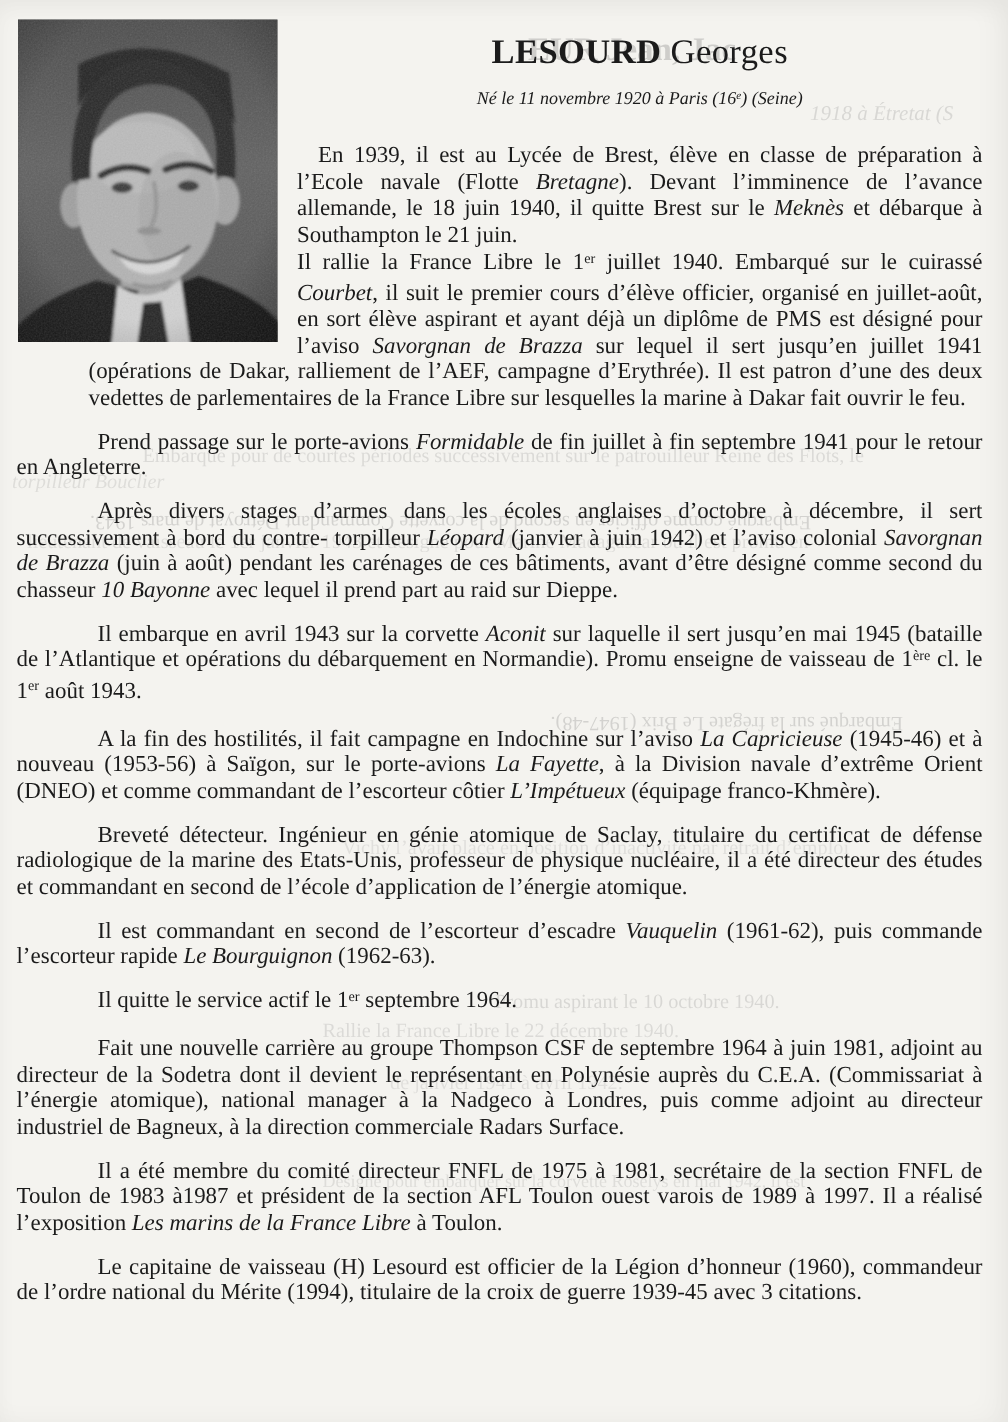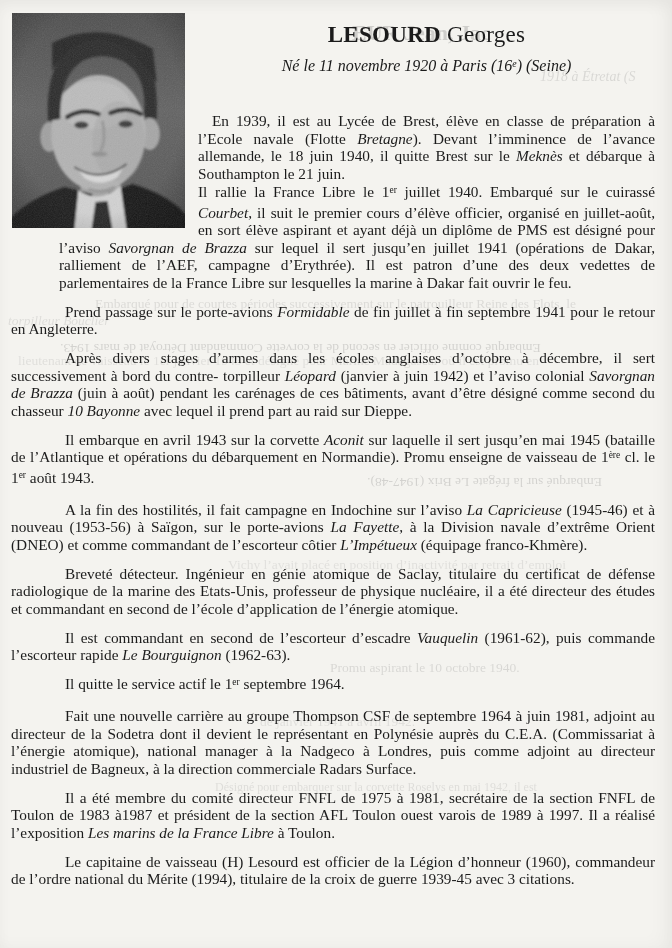--- a/index.html
+++ b/index.html
@@ -14,21 +14,21 @@
   .ghost.gi{font-style:italic;}
   .ghost.flip{transform:rotate(180deg);transform-origin:center;}
   .content{position:relative;padding:10px 17px 0 11px;}
   .photo{
     float:left;width:173px;height:215px;margin:3px 13px 8px 1px;
     background:#5d5d5d;
   }
   .photo svg{display:block;width:100%;height:100%;}
   .title{margin:12px 0 0;text-align:center;font-size:23px;line-height:26px;font-weight:bold;letter-spacing:0.3px;}
   .title .given{font-weight:normal;}
-  .birth{text-align:center;font-style:italic;font-size:16px;line-height:19px;margin:8px 0 35px;}
+  .birth{text-align:center;font-style:italic;font-size:12px;line-height:19px;margin:8px 0 19px;}
   .bio p.para{
     margin:0 0 11.5px;text-align:justify;font-size:15.3px;line-height:17.5px;
     text-indent:54px;
   }
   .bio p.para.p-first{text-indent:14px;margin-bottom:1px;}
   .bio p.para.p-flow{text-indent:0;margin-left:48px;}
   .it{font-style:italic;}
   .sup{font-size:62%;position:relative;top:-0.45em;}
 </style>
 </head>
@@ -39,20 +39,21 @@
   <div class="bleed-layer">
       <div class="ghost gb" style="left: 352px; top: 20px; font-size: 22px; opacity: 0.28;">EUR Jean, Jac</div>
       <div class="ghost gi" style="left: 540px; top: 57px; font-size: 14px; opacity: 0.2; margin-top: 12px;">1918 à Étretat (S</div>
       <div class="ghost" style="left: 95px; top: 296px; font-size: 13.5px; opacity: 0.18;">Embarqué pour de courtes périodes successivement sur le patrouilleur Reine des Flots, le</div>
       <div class="ghost gi" style="left: 8px; top: 313px; font-size: 13.5px; opacity: 0.16;">torpilleur Bouclier</div>
       <div class="ghost flip" style="left: 60px; top: 340px; font-size: 13.5px; opacity: 0.24;">Embarqué comme officier en second de la corvette Commandant Détroyat de mars 1943.</div>
       <div class="ghost" style="left: 18px; top: 353px; font-size: 13.5px; opacity: 0.15;">lieutenant de vaisseau le 1er janvier 1943 et désigné pour Marine Madagascar où il est promu en</div>
       <div class="ghost flip" style="left: 367px; top: 474px; font-size: 13.5px; opacity: 0.24;">Embarqué sur la frégate Le Brix (1947-48).</div>
       <div class="ghost" style="left: 228px; top: 557px; font-size: 13.5px; opacity: 0.14;">Vichy l’avait placé en position d’inactivité par retrait d’emploi</div>
       <div class="ghost" style="left: 330px; top: 660px; font-size: 13.5px; opacity: 0.2;">Promu aspirant le 10 octobre 1940.</div>
+      <div class="ghost" style="left: 215px; top: 679px; font-size: 13.5px; opacity: 0.18;">Rallie la France Libre le 22 décembre 1940.</div>
       <div class="ghost" style="left: 260px; top: 714px; font-size: 13.5px; opacity: 0.14;">de janvier 1941 à avril 1942.</div>
       <div class="ghost" style="left: 215px; top: 780px; font-size: 12px; opacity: 0.16;">Désigné pour embarquer sur la corvette Roselys en mai 1942, il est</div>
     </div>
 
   <div class="content">
 
     <div class="photo">
       <svg viewBox="0 0 172 215" preserveAspectRatio="none">
         <defs>
           <linearGradient id="bgG" x1="0" y1="0" x2="0" y2="1">

